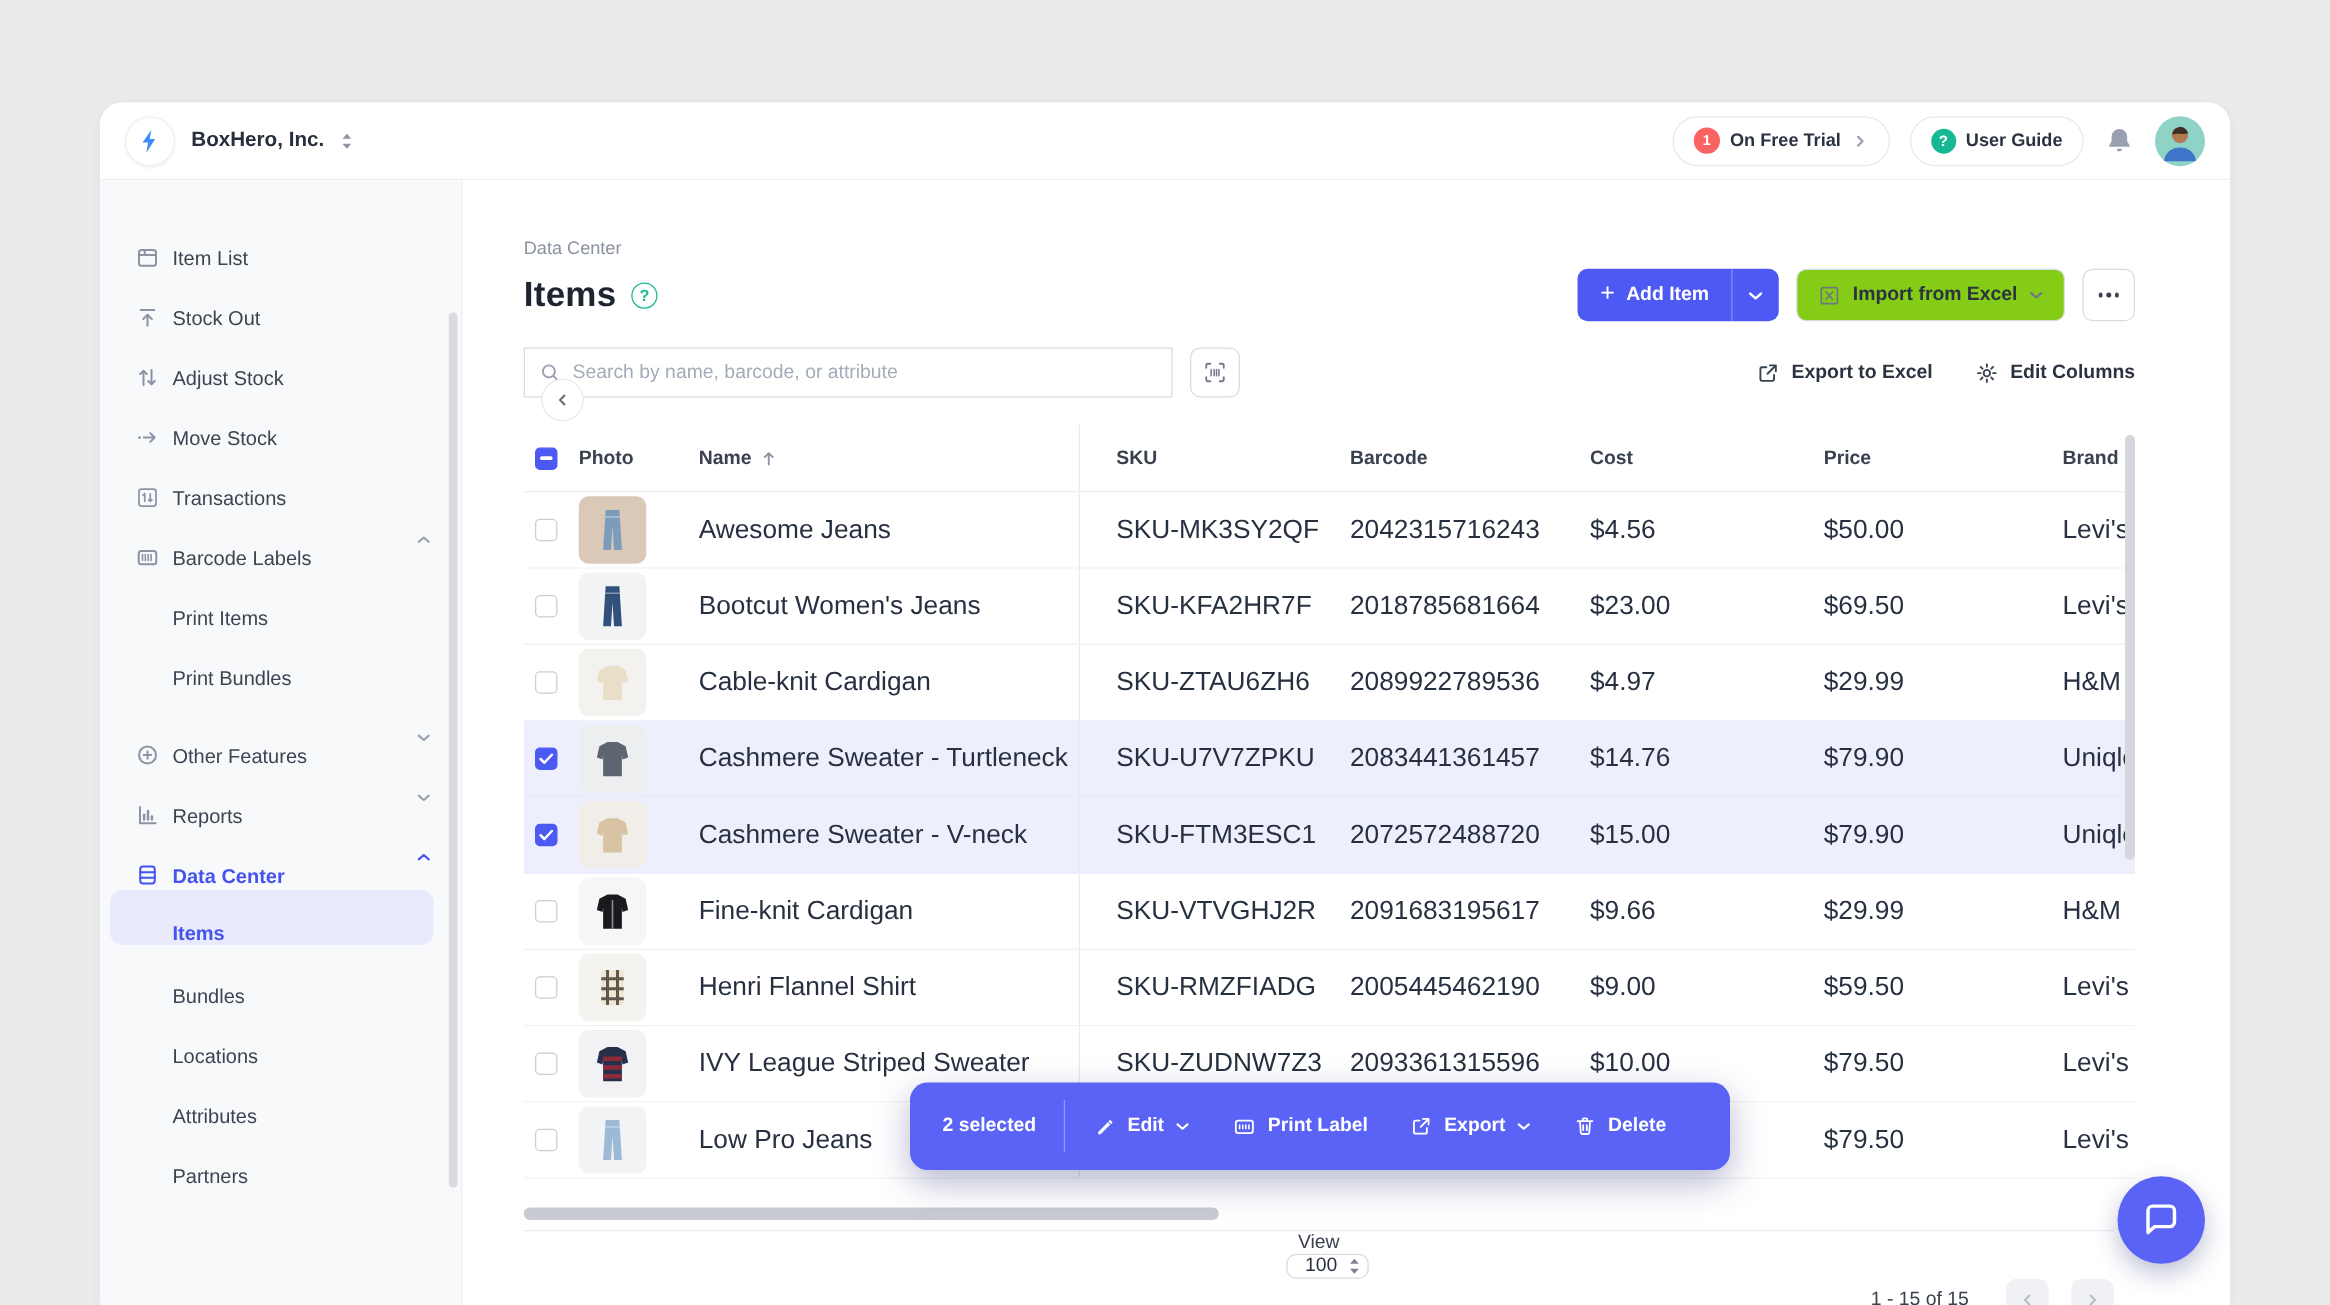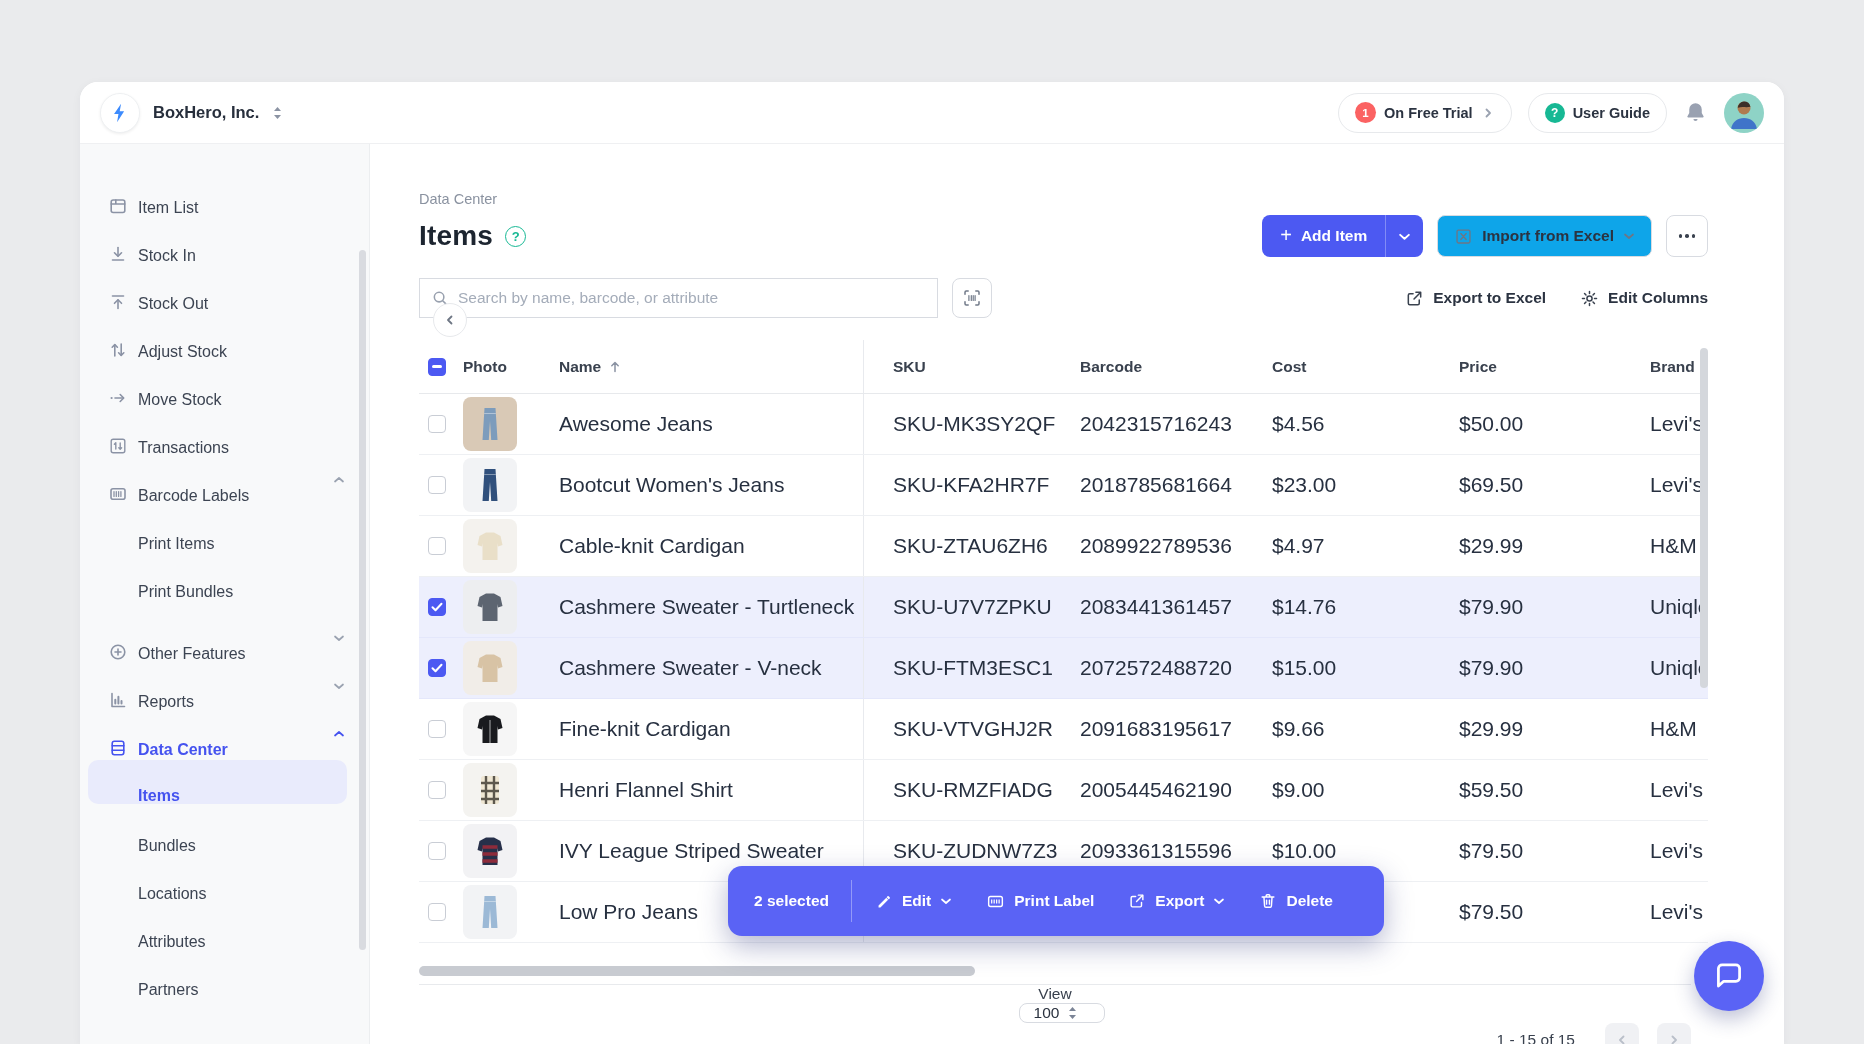--- a/index.html
+++ b/index.html
@@ -55,21 +55,21 @@
   .title-row { margin-top:8px; height:42px; display:flex; align-items:center; }
   .page-title { font-size:28px; font-weight:bold; color:#1d2530; letter-spacing:.2px; }
   .help-circle { width:21px; height:21px; margin-left:12px; border-radius:50%; border:1.8px solid #17b894;
     color:#17b894; font-size:13px; font-weight:bold; display:flex; align-items:center; justify-content:center; cursor:pointer; }
   .title-actions { margin-left:auto; display:flex; align-items:center; gap:14px; }
   .btn-add { display:flex; align-items:stretch; height:42px; background:#4c59f2; border-radius:8px; overflow:hidden;
     border:none; cursor:pointer; font-family:inherit; }
   .btn-add .main-part { display:flex; align-items:center; gap:9px; padding:0 18px; color:#fff; font-size:15.5px; font-weight:bold; }
   .btn-add .plus { font-size:20px; font-weight:normal; line-height:1; margin-top:-2px; }
   .btn-add .split { width:38px; display:flex; align-items:center; justify-content:center; border-left:1px solid rgba(255,255,255,.3); }
-  .btn-outline { display:flex; align-items:center; gap:9px; height:42px; padding:0 16px; background:#0ea5e9;
+  .btn-outline { display:flex; align-items:center; gap:9px; height:42px; padding:0 16px; background:#84cc16;
     border:1px solid #d8dbe1; border-radius:8px; font-size:15.5px; font-weight:bold; color:#2b3341; cursor:pointer; font-family:inherit; }
   .btn-more { width:42px; height:42px; display:flex; align-items:center; justify-content:center; gap:3px;
     background:#fff; border:1px solid #d8dbe1; border-radius:8px; cursor:pointer; }
   .btn-more i { width:3.5px; height:3.5px; border-radius:50%; background:#3a424f; }
 
   .search-row { margin-top:21px; height:40px; display:flex; align-items:center; }
   .search-box { position:relative; width:519px; height:40px; }
   .search-box .sicon { position:absolute; left:12px; top:11px; }
   .search-input { width:100%; height:100%; border:1px solid #d8dbe1; border-radius:0; padding:0 12px 0 38px;
     font-size:15.5px; font-family:inherit; color:#2a323f; outline:none; background:#fff; }
@@ -99,21 +99,21 @@
   .checkbox.indet { background:#4c59f2; border-color:#4c59f2; position:relative; }
   .checkbox.indet::after { content:""; width:10px; height:2.4px; border-radius:2px; background:#fff; }
   .v-scrollbar { position:absolute; right:76px; top:204px; width:8px; height:340px; border-radius:4px; background:#d4d7dc; z-index:4; }
   .h-scrollbar { position:absolute; left:49px; top:822px; width:556px; height:10px; border-radius:5px; background:#c8cbd1; z-index:4; }
 
   
   .main-footer { position:absolute; left:49px; right:93px; bottom:0; height:60px; border-top:1px solid #e8eaed;
     display:flex; align-items:center;flex-direction:column; }
   .view-label { font-size:15.5px; color:#39414e; }
   .stepper { margin-left:14px; height:38px; min-width:66px; border:1px solid #d8dbe1; border-radius:8px;
-    display:flex; align-items:center; padding:0 27px 0 14px; gap:9px; background:#fff; cursor:pointer; }
+    display:flex; align-items:center; padding:0 6px 0 14px; gap:9px; background:#fff; cursor:pointer; }
   .stepper .val { font-size:15.5px; color:#2a323f; }
   .footer-right { margin-left:auto; display:flex; align-items:center; gap:18px; }
   .range { font-size:15.5px; color:#39414e; margin-right:12px; }
   .page-btn { width:34px; height:34px; border-radius:8px; background:#f0f1f4; border:none; display:flex;
     align-items:center; justify-content:center; cursor:default; }
 
   
   .action-bar { position:absolute; left:728px; top:866px; width:656px; height:70px; background:#5a63f5;
     border-radius:14px; box-shadow:0 10px 28px rgba(40,50,120,.35); display:flex; align-items:center;
     padding:0 26px; z-index:20; color:#fff; }
@@ -182,30 +182,20 @@
               <svg viewBox="0 0 20 20" width="20" height="20" fill="none" stroke="currentColor" stroke-width="1.6" stroke-linecap="round" stroke-linejoin="round">
                 <rect x="3.2" y="4" width="13.6" height="12.5" rx="2"></rect>
                 <path d="M3.2 8h13.6M7.8 4v4"></path>
               </svg>
             </span>
             <span class="side-label">Item List</span>
           </div>
           <div class="side-item">
             <span class="side-icon">
               <svg viewBox="0 0 20 20" width="20" height="20" fill="none" stroke="currentColor" stroke-width="1.6" stroke-linecap="round" stroke-linejoin="round">
-                <path d="M10 3.5V12"></path>
-                <path d="M6.5 8.8L10 12.3l3.5-3.5"></path>
-                <path d="M4.5 16h11"></path>
-              </svg>
-            </span>
-            <span class="side-label">Stock In</span>
-          </div>
-          <div class="side-item">
-            <span class="side-icon">
-              <svg viewBox="0 0 20 20" width="20" height="20" fill="none" stroke="currentColor" stroke-width="1.6" stroke-linecap="round" stroke-linejoin="round">
                 <path d="M4.5 4h11"></path>
                 <path d="M10 16.5V8"></path>
                 <path d="M6.5 11.3L10 7.8l3.5 3.5"></path>
               </svg>
             </span>
             <span class="side-label">Stock Out</span>
           </div>
           <div class="side-item">
             <span class="side-icon">
               <svg viewBox="0 0 20 20" width="20" height="20" fill="none" stroke="currentColor" stroke-width="1.6" stroke-linecap="round" stroke-linejoin="round">

